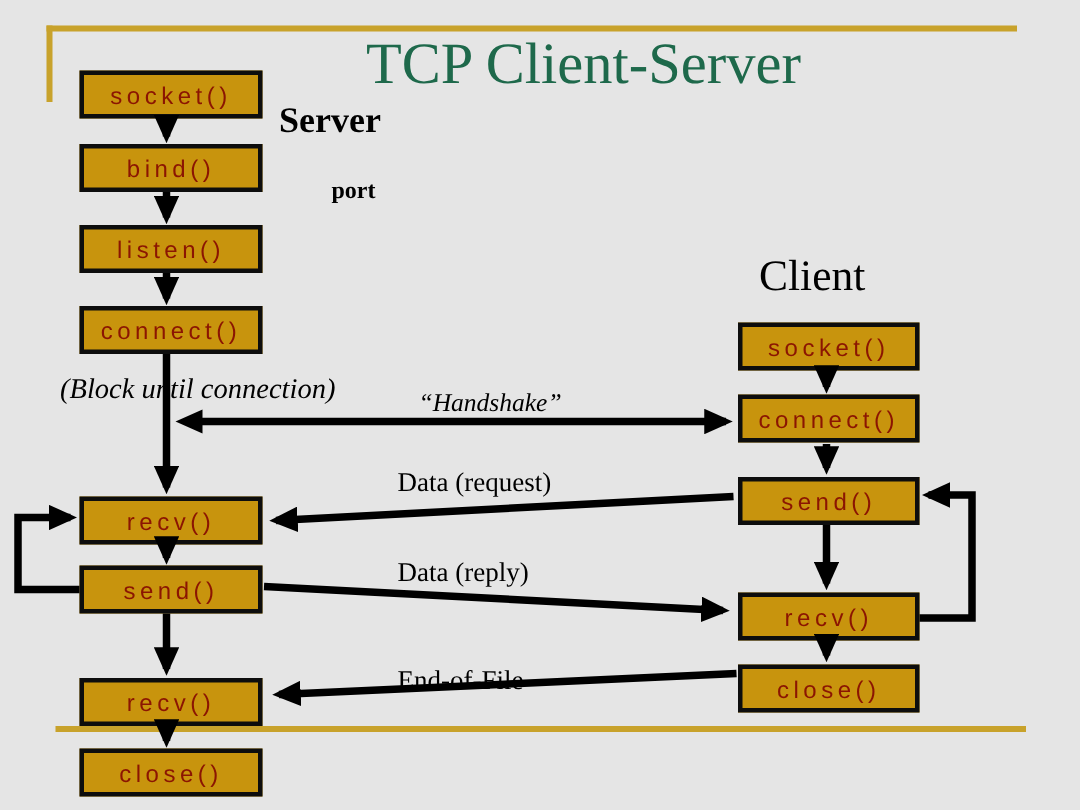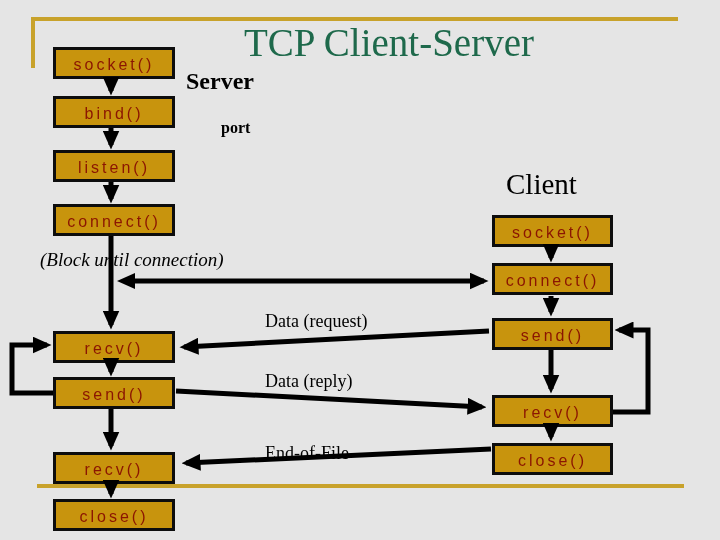--- a/index.html
+++ b/index.html
@@ -67,20 +67,21 @@
   <div class="box sbox" style="top:452px">recv()</div>
   <div class="box sbox" style="top:499px">close()</div>
 
   <div class="box cbox" style="top:215px">socket()</div>
   <div class="box cbox" style="top:263px">connect()</div>
   <div class="box cbox" style="top:318px">send()</div>
   <div class="box cbox" style="top:395px">recv()</div>
   <div class="box cbox" style="top:443px">close()</div>
 
   <div class="note block-note">(Block until connection)</div>
+  <div class="note handshake">“Handshake”</div>
   <div class="note msg data-request">Data (request)</div>
   <div class="note msg data-reply">Data (reply)</div>
   <div class="note msg end-of-file">End-of-File</div>
 
   <svg class="arrows" width="720" height="540" viewBox="0 0 720 540">
     <defs>
       <marker id="ah" markerWidth="3.8" markerHeight="3.4" refX="2.9" refY="1.7" orient="auto">
         <path d="M0,0 L3.8,1.7 L0,3.4 Z" fill="#000"></path>
       </marker>
     </defs>

